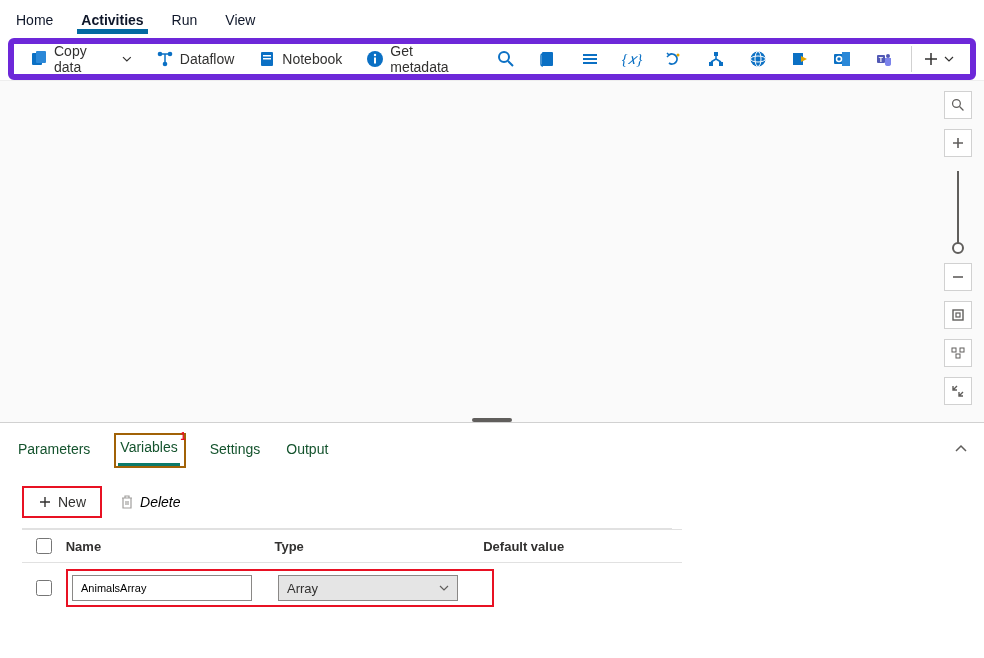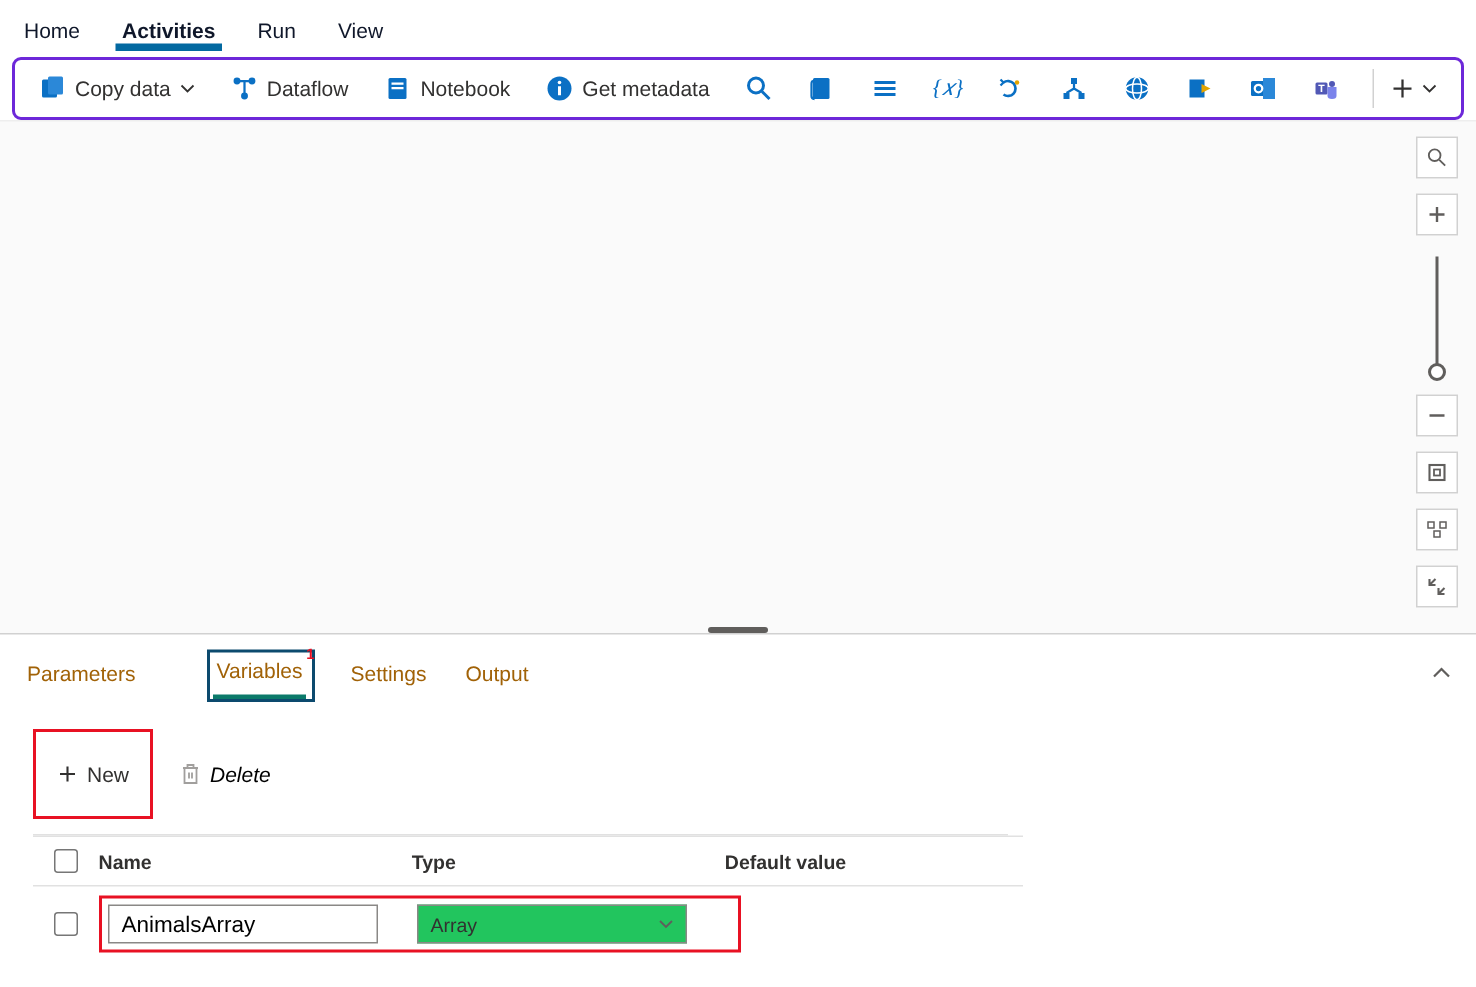--- a/index.html
+++ b/index.html
@@ -30,21 +30,21 @@
       cursor: pointer;
       color: #0f172a;
     }
     .top-tab.active {
       font-weight: 600;
       border-bottom: 5px solid #0369a1;
     }
     
     .toolbar {
       margin: 4px 8px 0 8px;
-      border: 2px solid #6d28d9;
+      border: 6px solid #6d28d9;
       border-radius: 6px;
       height: 42px;
       display: flex;
       align-items: center;
       padding: 0 8px;
       gap: 8px;
     }
     .toolbar-item {
       display: flex;
       align-items: center;
@@ -136,31 +136,30 @@
     .bottom-tabs {
       display: flex;
       align-items: center;
       padding: 10px 16px;
       gap: 22px;
       position: relative;
     }
     .bottom-tab {
       cursor: pointer;
       padding: 4px 2px 8px 2px;
-      color: #a16207;
+      color: #14532d;
     }
     .bottom-tab.active {
       border-bottom: 3px solid #0b7a6a;
       font-weight: 400;
     }
     .callout-box {
-      border: 2px solid #0c4a6e;
+      border: 2px solid #a16207;
       padding: 0 4px 0 2px;
       position: relative;
-      margin-left: 24px;
     }
     .callout-num {
       position: absolute;
       top: -4px;
       right: -2px;
       font-size: 10px;
       color: #e81123;
       font-weight: 600;
     }
     .collapse-btn {
@@ -177,21 +176,21 @@
     }
     .new-btn {
       display: flex;
       align-items: center;
       gap: 6px;
       padding: 4px 10px;
       cursor: pointer;
     }
     .new-callout {
       border: 2px solid #e81123;
-      padding: 16px 4px;
+      padding: 2px 4px;
     }
     .delete-btn {
       display: flex;
       align-items: center;
       gap: 6px;
       color: #000000;
       cursor: pointer;
       font-style: italic;
     }
     
@@ -214,30 +213,30 @@
     }
     .col-check { width: 44px; display:flex; justify-content:center; }
     .col-name { width: 210px; }
     .col-type { width: 210px; }
     .col-default { width: 200px; }
     .cell-input {
       width: 180px;
       height: 26px;
       border: 1px solid #8a8886;
       padding: 2px 8px;
-      font-size: 15px;
+      font-size: 11px;
       background: #fff;
     }
     .cell-select {
       width: 180px;
       height: 26px;
       border: 1px solid #8a8886;
       padding: 2px 8px;
       font-size: 13px;
-      background: #22c55e;
+      background: #e5e5e5;
       display: flex;
       align-items: center;
       justify-content: space-between;
       cursor: pointer;
     }
     .row-callout {
       border: 2px solid #e81123;
       padding: 4px;
       display: flex;
       align-items: center;

